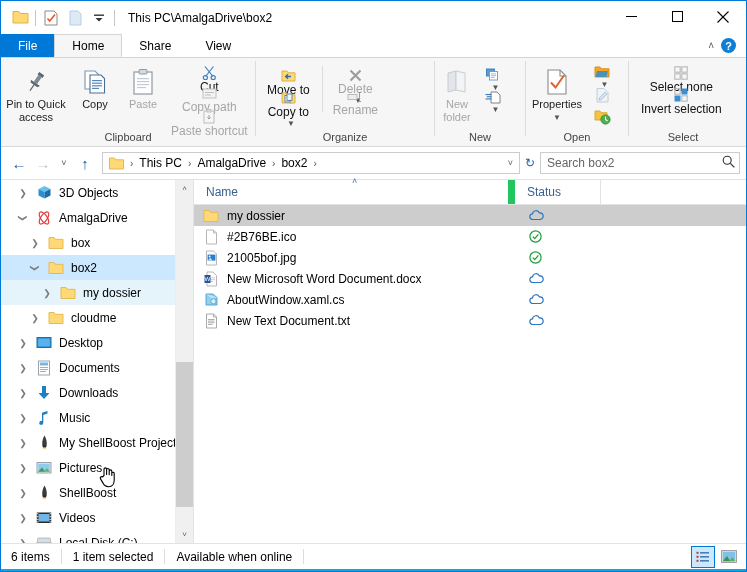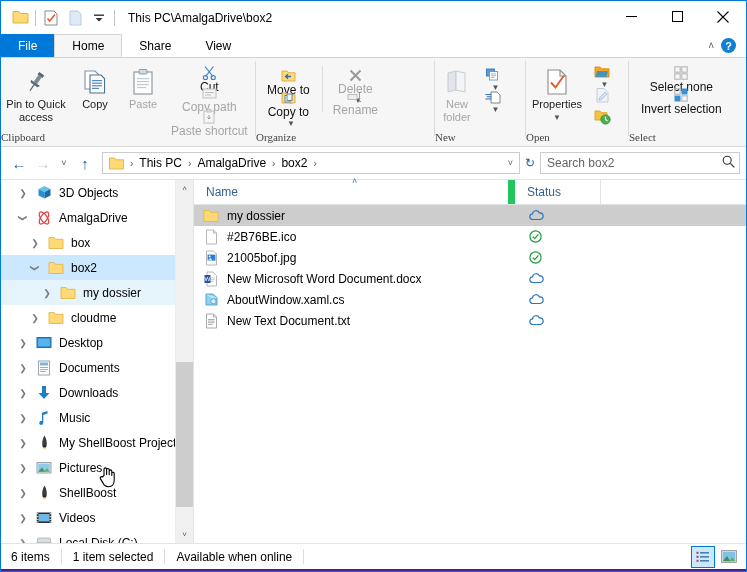--- a/index.html
+++ b/index.html
@@ -9,21 +9,21 @@
     font-family: "Liberation Sans", sans-serif;
     font-size: 12px;
     color: #000;
     background: #fff;
   }
   .window {
     position: relative;
     width: 747px; height: 572px;
     box-sizing: border-box;
     border: 1px solid #0078d7;
-    background: #4c1d95;
+    background: #0ea5e9;
     overflow: hidden;
   }
 
   
   .titlebar {
     height: 33px;
     background: #fff;
     display: flex;
     align-items: center;
     position: relative;
@@ -118,23 +118,22 @@
   .rgroup-body {
     flex: 1;
     display: flex;
     align-items: flex-start;
     padding-top: 4px;
   }
   .rgroup-label {
     height: 15px;
     font-size: 11px;
     color: #444;
-    text-align: left;
+    text-align: center;
     line-height: 13px;
-    font-family: Liberation Serif, serif;
   }
   .rgroup-sep {
     width: 1px;
     background: #dcdcdc;
     height: 75px;
     margin-top: 3px;
   }
   .big-btn {
     width: 62px;
     display: flex; flex-direction: column; align-items: center;

